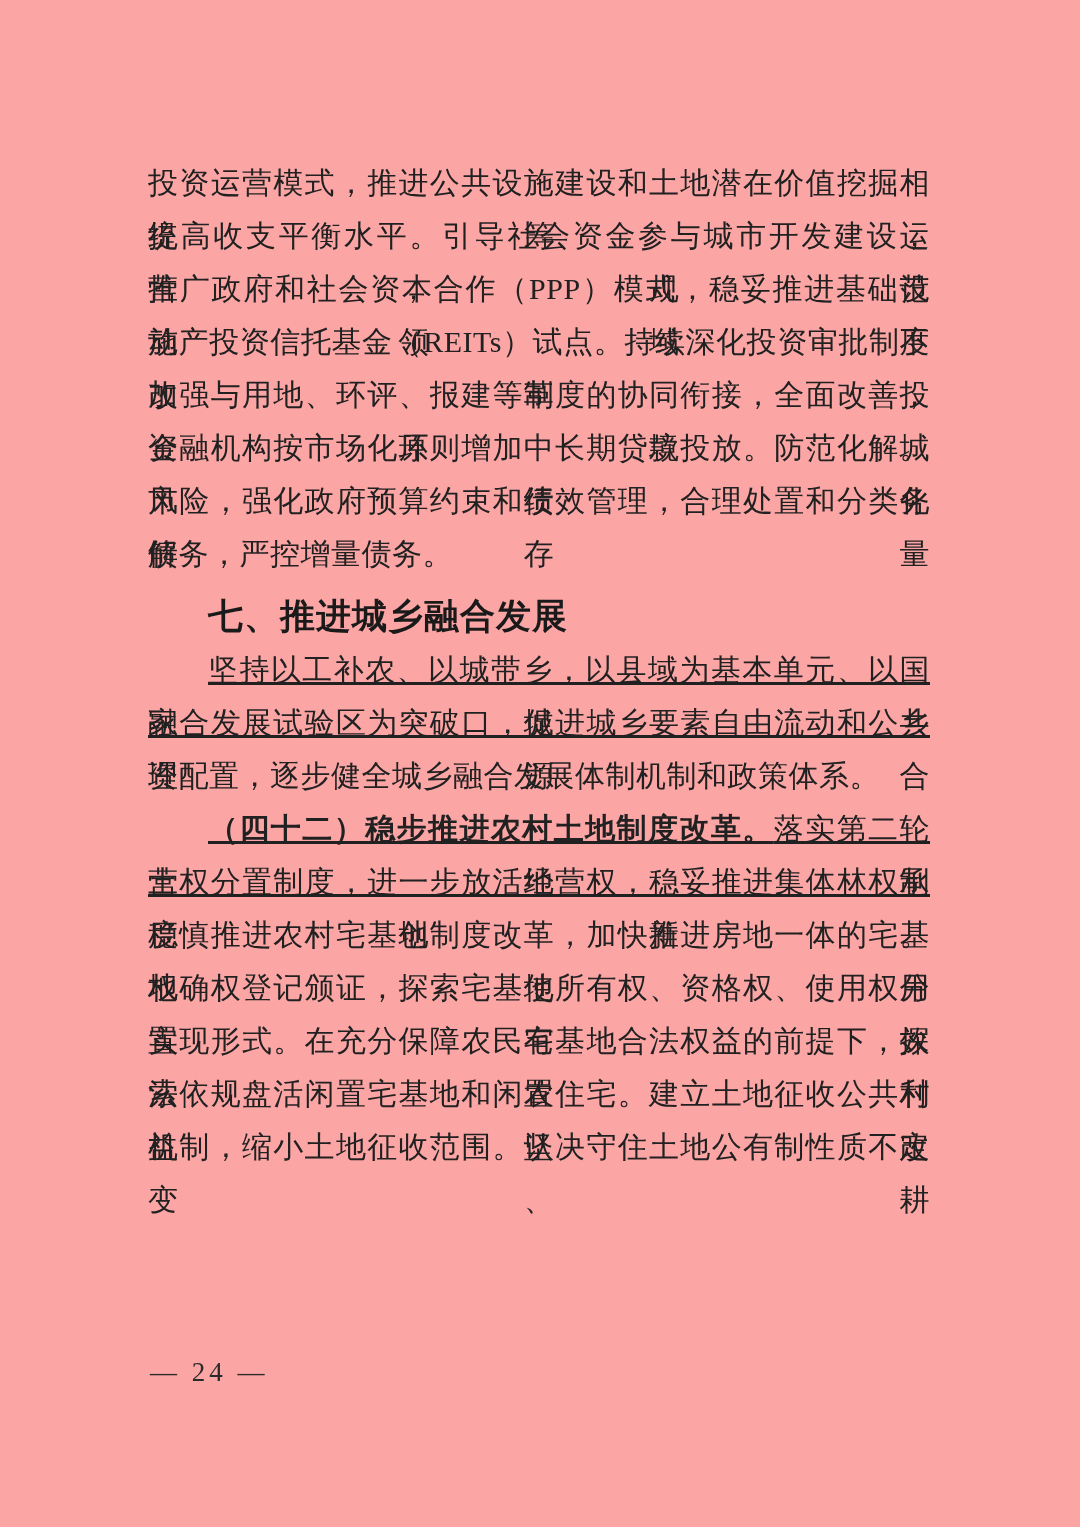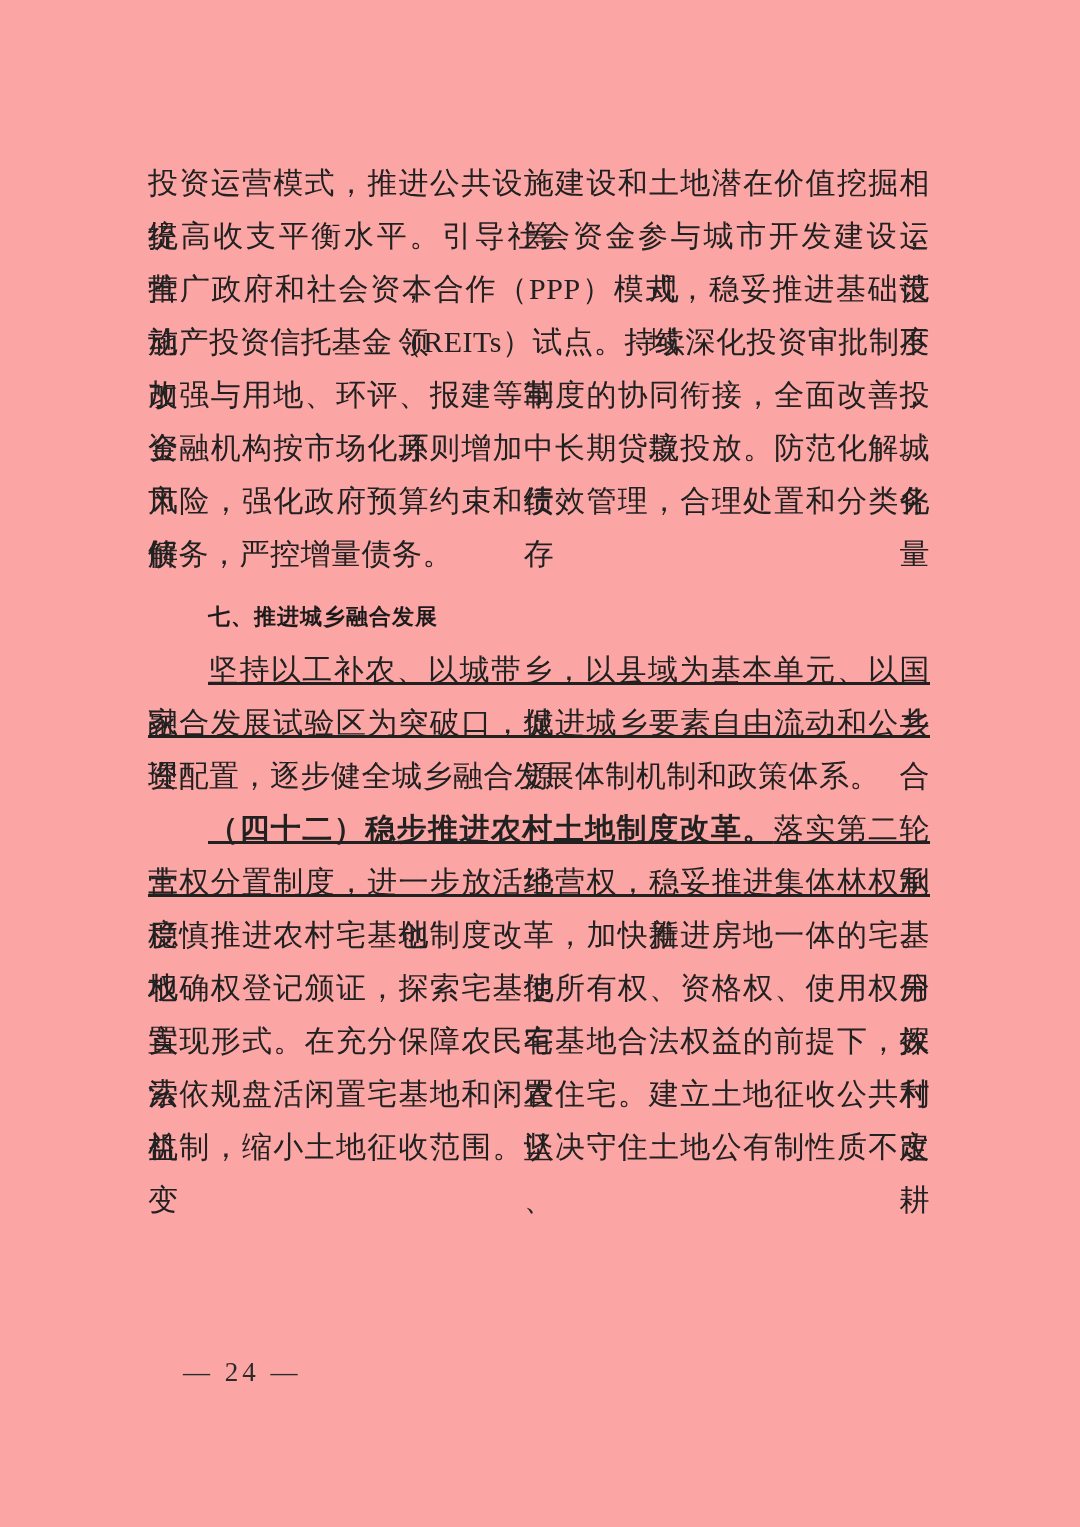--- a/index.html
+++ b/index.html
@@ -38,38 +38,37 @@
   .indent {
     text-indent: 60px;
     text-decoration: underline;
   }
   .bold-run {
     font-weight: bold;
     margin-top: 37px;
   }
   .section-heading {
     margin: 10px 0 0 0;
-    font-size: 22px;
+    font-size: 35px;
     line-height: 53px;
     height: 53px;
     font-weight: bold;
     text-indent: 60px;
-    font-family: Liberation Sans, sans-serif;
+    font-family: Liberation Serif, serif;
     letter-spacing: 1px;
     color: #1a1a1a;
   }
   .footer {
     position: absolute;
     left: 150px;
     top: 1352px;
     font-size: 27px;
     line-height: 40px;
     letter-spacing: 4px;
     color: #2a2a2a;
-    margin-left: 33px;
   }
 </style>
 </head>
 <body>
 
 <div class="page">
   <div class="text-column">
 
     <p class="line j">投资运营模式，推进公共设施建设和土地潜在价值挖掘相统筹，</p>
     <p class="line j">提高收支平衡水平。引导社会资金参与城市开发建设运营，规范</p>

